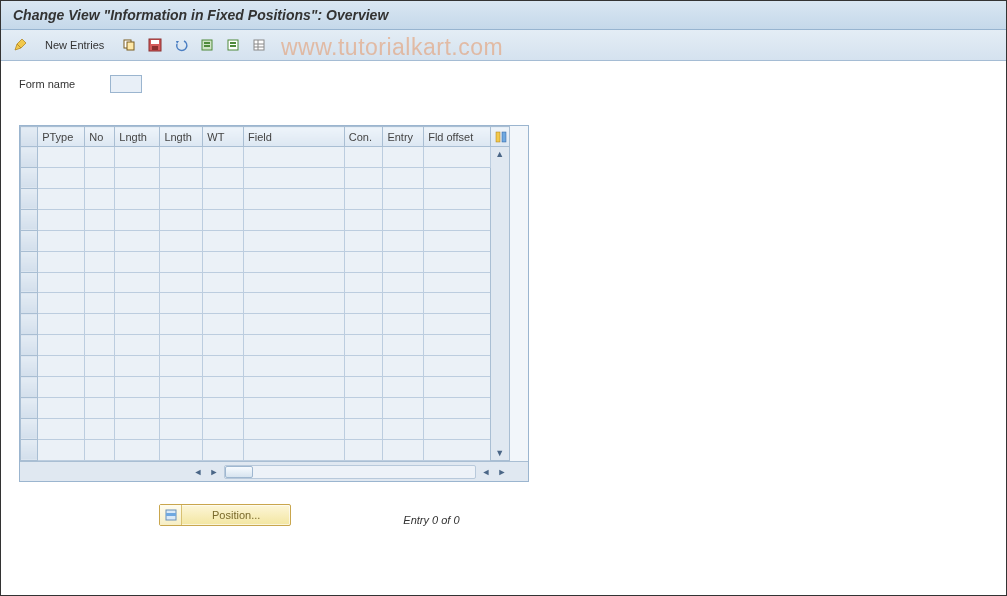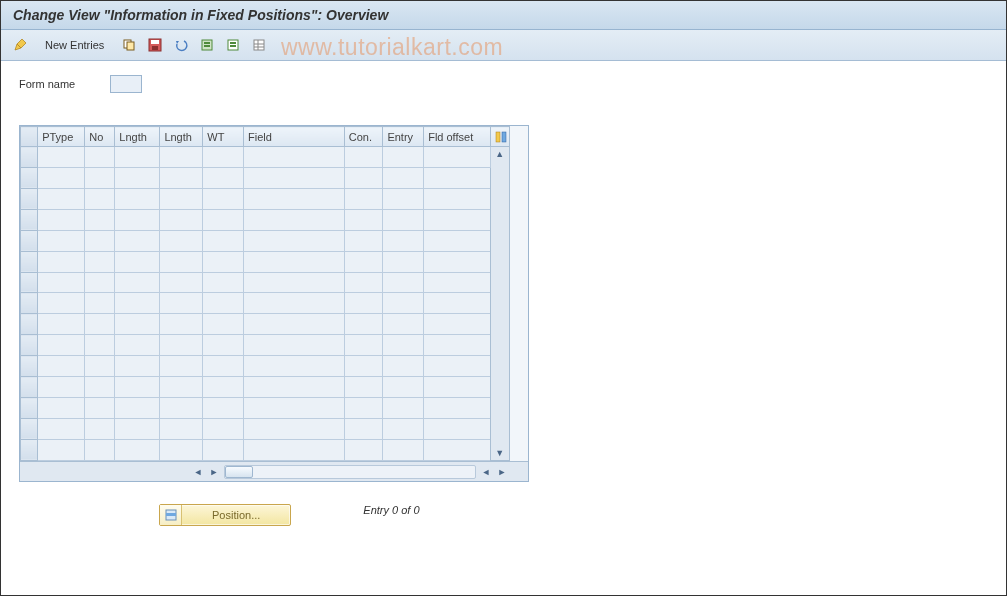--- a/index.html
+++ b/index.html
@@ -147,22 +147,22 @@
     width: 28px;
     height: 12px;
     background: linear-gradient(to bottom, #f7fbff, #d7e4f0);
     border: 1px solid #9fb7d0;
     border-radius: 2px;
   }
   .footer-row {
     margin-top: 22px;
     margin-left: 158px;
     display: flex;
-    align-items: flex-start;
-    gap: 72px;
+    align-items: flex-end;
+    gap: 112px;
   }
   .position-btn {
     display: inline-flex;
     align-items: center;
     border: 1px solid #c9a64d;
     background: linear-gradient(to bottom, #fdf6d8, #f3e6a1);
     border-radius: 2px;
     height: 22px;
     cursor: pointer;
     box-shadow: inset 0 0 0 1px rgba(255,255,255,0.6);

